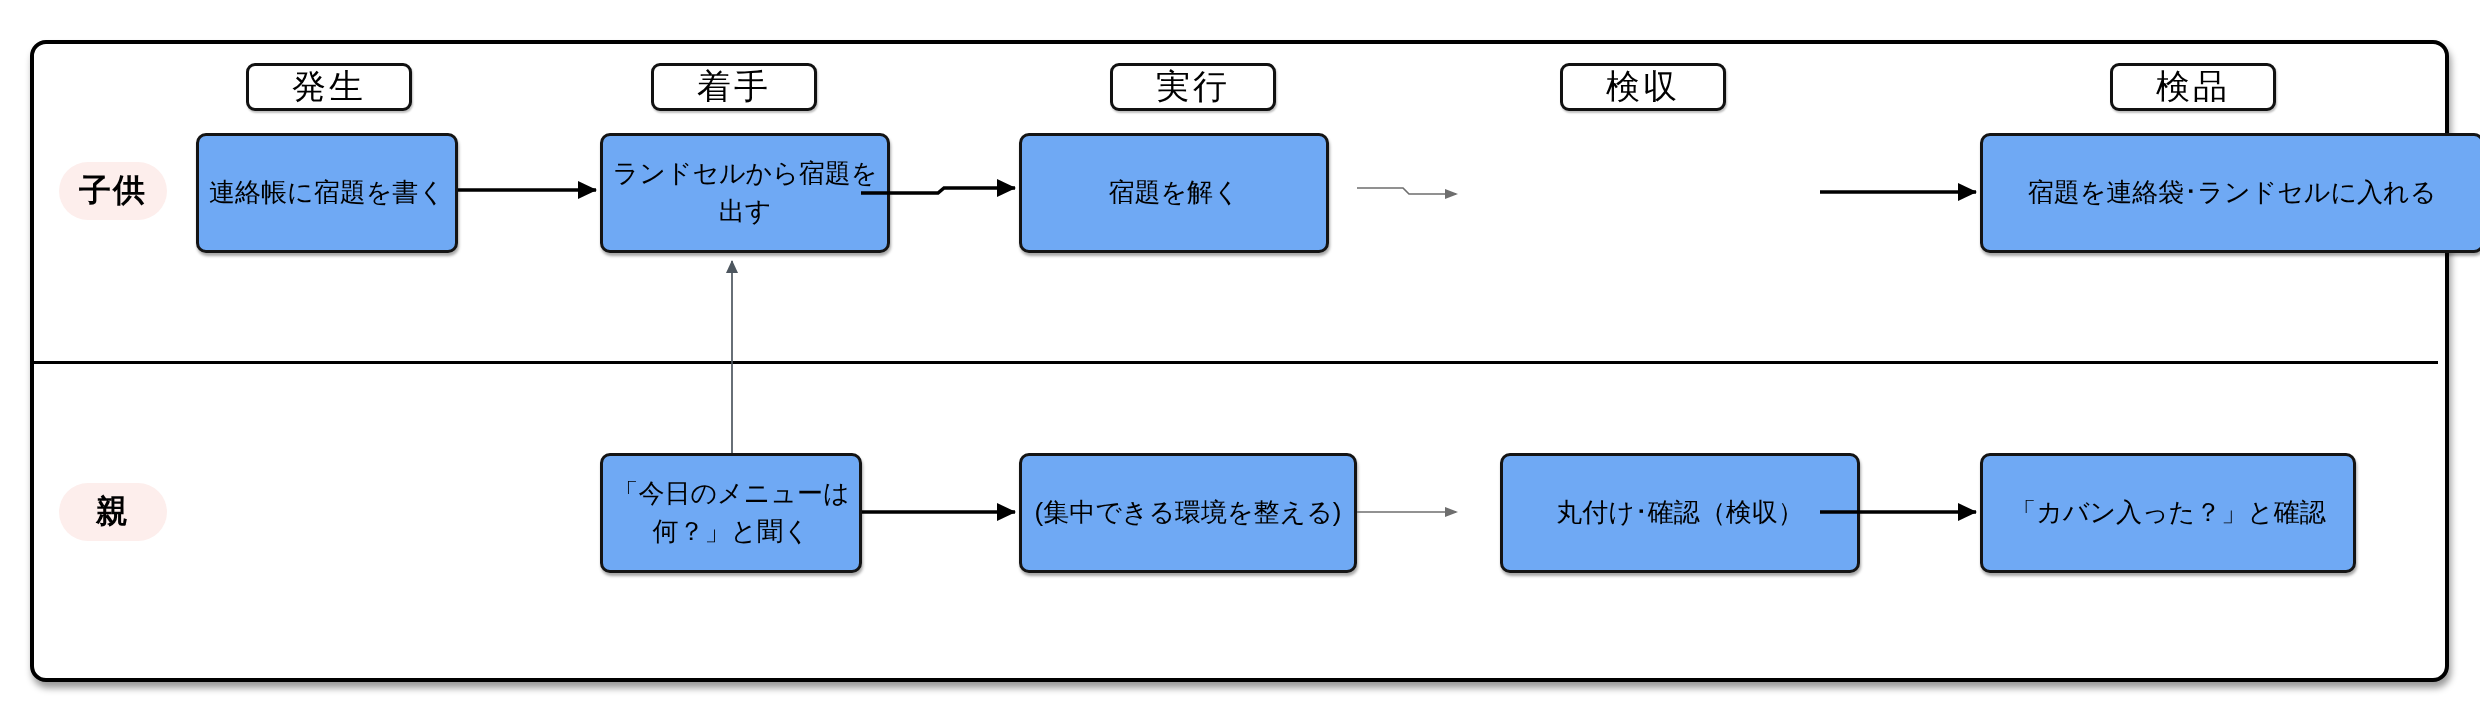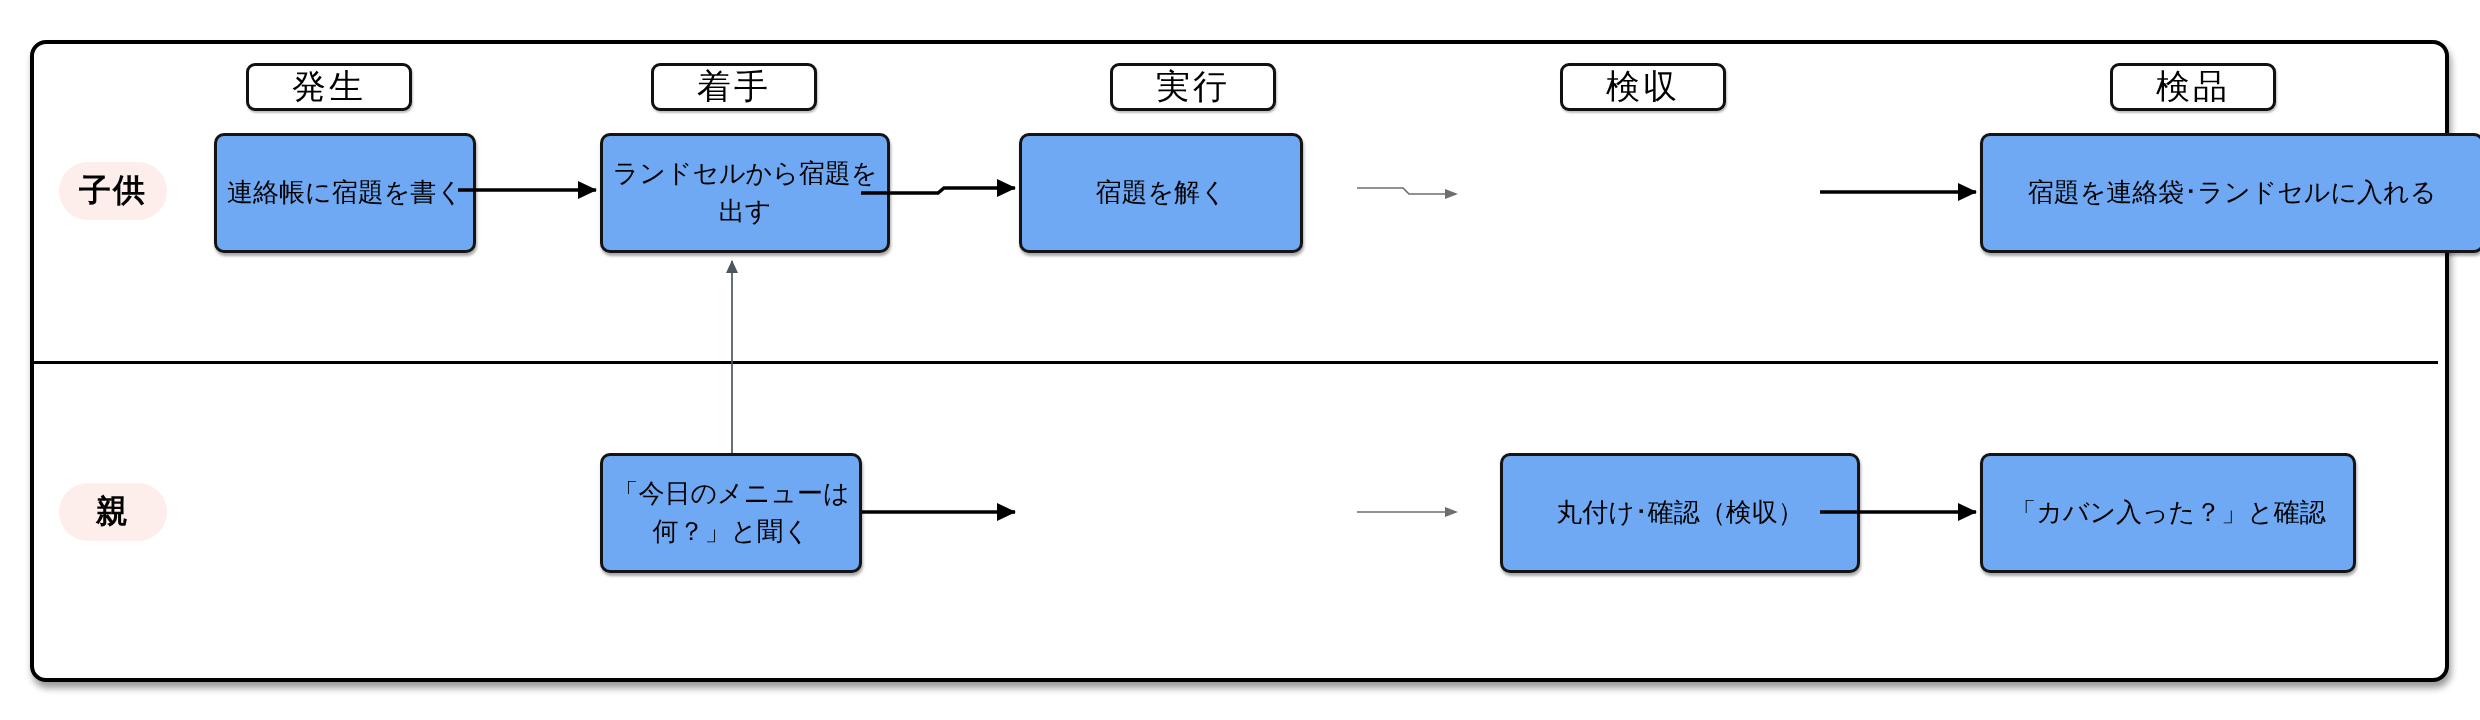--- a/index.html
+++ b/index.html
@@ -64,28 +64,29 @@
 
   <div class="lane-label" style="top:162px;">子供</div>
   <div class="lane-label" style="top:483px;">親</div>
 
   <div class="phase" style="left:246px;">発生</div>
   <div class="phase" style="left:651px;">着手</div>
   <div class="phase" style="left:1110px;">実行</div>
   <div class="phase" style="left:1560px;">検収</div>
   <div class="phase" style="left:2110px;">検品</div>
 
-  <div class="node child" style="left:196px;width:262px;margin-left:18px;">連絡帳に宿題を書く</div>
+  <div class="node child" style="left:196px;width:262px;">連絡帳に宿題を書く</div>
   <div class="node child" style="left:600px;width:290px;">ランドセルから宿題を
 出す</div>
-  <div class="node child" style="left:1019px;width:284px;">宿題を解く</div>
+  <div class="node child" style="left:1019px;width:310px;">宿題を解く</div>
   <div class="node child" style="left:1980px;width:504px;">宿題を連絡袋･ランドセルに入れる</div>
 
   <div class="node parent" style="left:600px;width:262px;">「今日のメニューは
 何？」と聞く</div>
+  <div class="node parent" style="left:1019px;width:338px;">(集中できる環境を整える)</div>
   <div class="node parent" style="left:1460px;width:360px;margin-left:40px;">丸付け･確認（検収）</div>
   <div class="node parent" style="left:1980px;width:376px;">「カバン入った？」と確認</div>
 
   <svg class="edges" xmlns="http://www.w3.org/2000/svg" width="2480" height="720" viewBox="0 0 2480 720">
     <defs>
       <marker id="mBlack" markerUnits="userSpaceOnUse" markerWidth="20" markerHeight="22" viewBox="0 0 20 22" refX="18" refY="11" orient="auto">
         <path class="head-black" d="M0,2 L19,11 L0,20 Z"></path>
       </marker>
       <marker id="mGray" markerUnits="userSpaceOnUse" markerWidth="14" markerHeight="13" viewBox="0 0 14 13" refX="11" refY="6.5" orient="auto">
         <path class="head-gray" d="M0,1.5 L13,6.5 L0,11.5 Z"></path>

